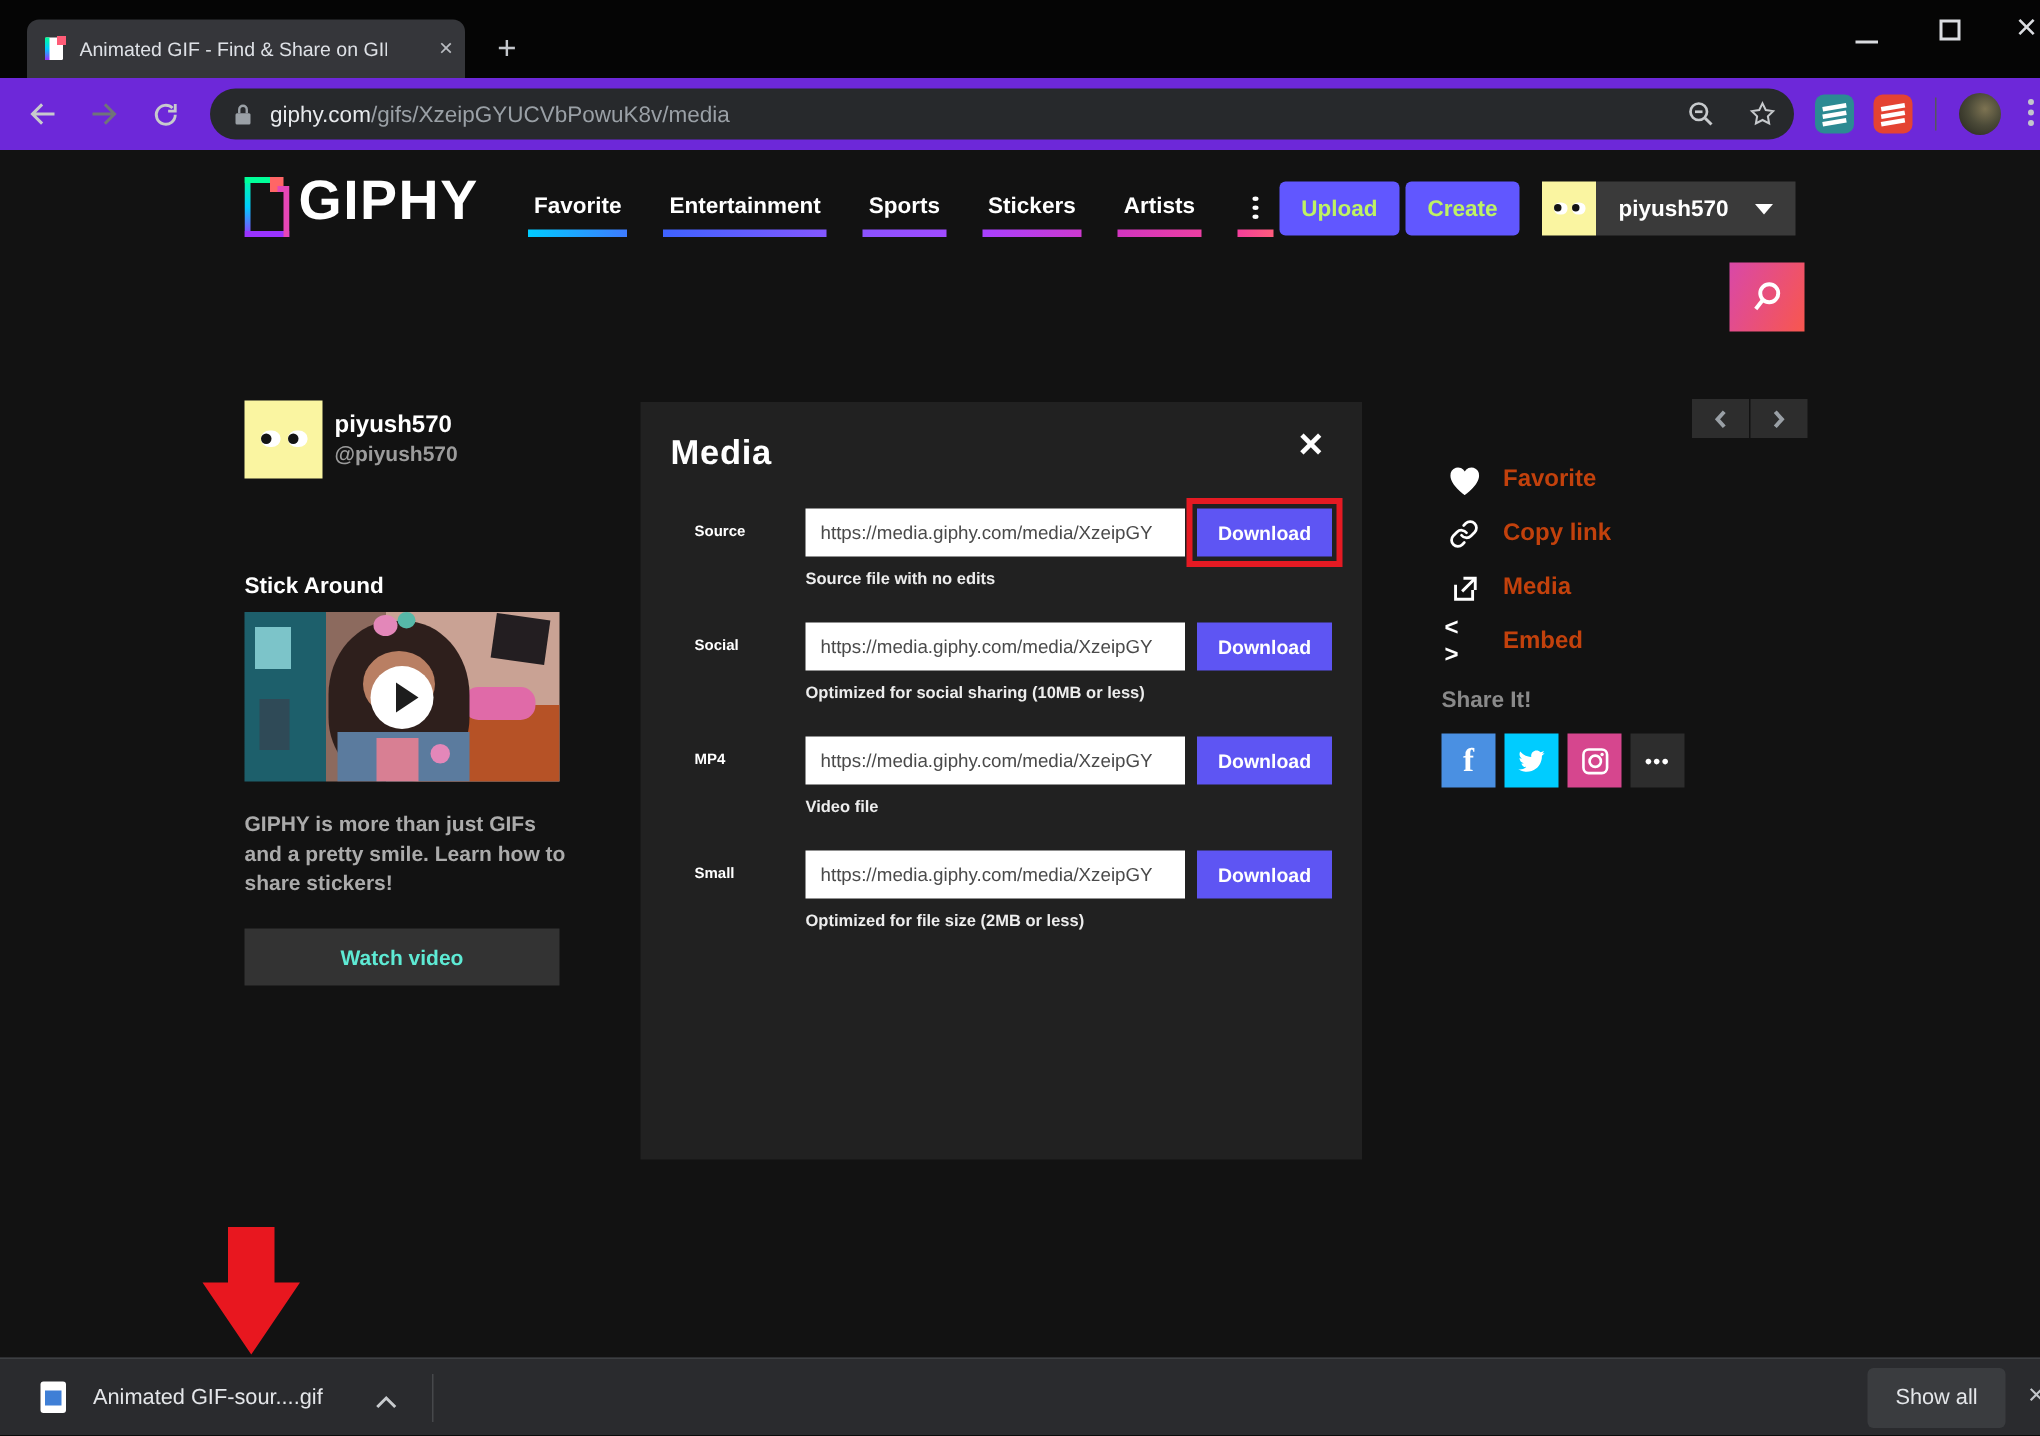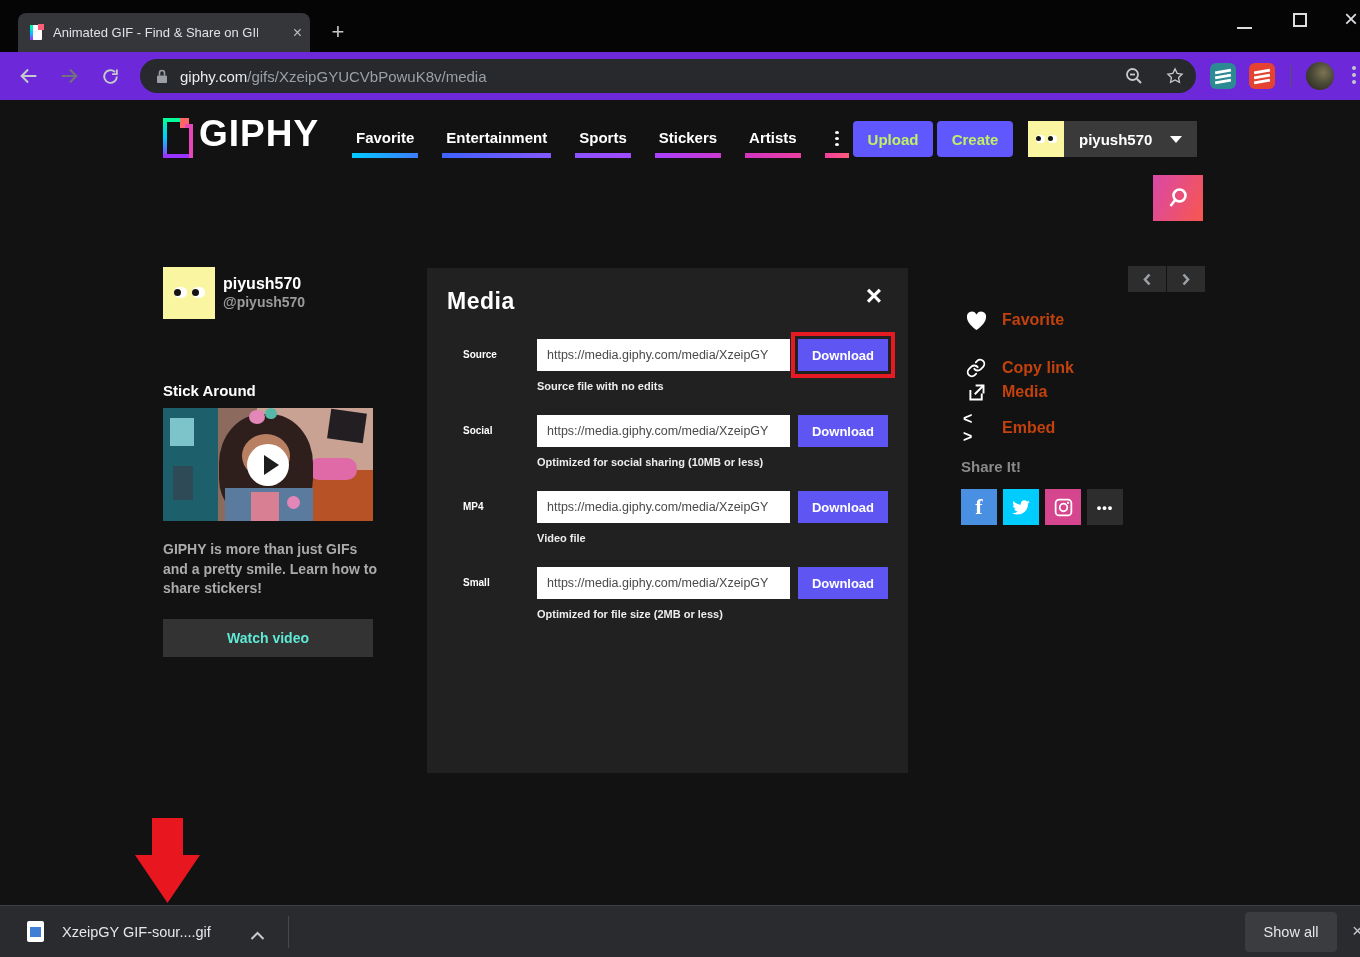--- a/index.html
+++ b/index.html
@@ -377,21 +377,21 @@
     </div>
 
     <div class="action-row" style="top:207px;">
       <span class="action-icon">
         <svg width="23" height="21" viewBox="0 0 24 22">
           <path d="M12 21S2 14.2 2 7.5A5.3 5.3 0 0 1 12 4.6 5.3 5.3 0 0 1 22 7.5C22 14.2 12 21 12 21z" fill="#fff"></path>
           </svg>
       </span>
       <span class="action-label">Favorite</span>
     </div>
-    <div class="action-row" style="top:255px;">
+    <div class="action-row" style="top:243px;">
       <span class="action-icon">
         <svg width="20" height="20" viewBox="0 0 24 24" fill="none" stroke="#fff" stroke-width="2.2" stroke-linecap="round">
           <path d="M10 13a5 5 0 0 0 7.54.54l3-3a5 5 0 0 0-7.07-7.07l-1.72 1.71"></path>
           <path d="M14 11a5 5 0 0 0-7.54-.54l-3 3a5 5 0 0 0 7.07 7.07l1.71-1.71"></path>
           </svg>
       </span>
       <span class="action-label">Copy link</span>
     </div>
     <div class="action-row" style="top:279px;">
       <span class="action-icon">
@@ -426,21 +426,21 @@
       <button class="sbtn more">•••</button>
     </div>
   </div>
 
   <svg class="annot" width="1360" height="957" viewBox="0 0 1360 957">
     <polygon points="152,818 183,818 183,855 200,855 167.5,903 135,855 152,855" fill="#e8171f"></polygon>
   </svg>
 
   <div class="dlbar">
     <div class="file-icon"></div>
-    <div class="file-name">XzeipGY GIF-sour....gif</div>
+    <div class="file-name">Animated GIF-sour....gif</div>
     <div class="file-caret">
       <svg width="15" height="10" viewBox="0 0 15 10">
         <path d="M1.5 8 7.5 2l6 6" stroke="#c7cacd" stroke-width="2" fill="none"></path>
         </svg>
     </div>
     <div class="dl-divider"></div>
     <button class="show-all">Show all</button>
     <div class="dl-close">×</div>
   </div>
 

